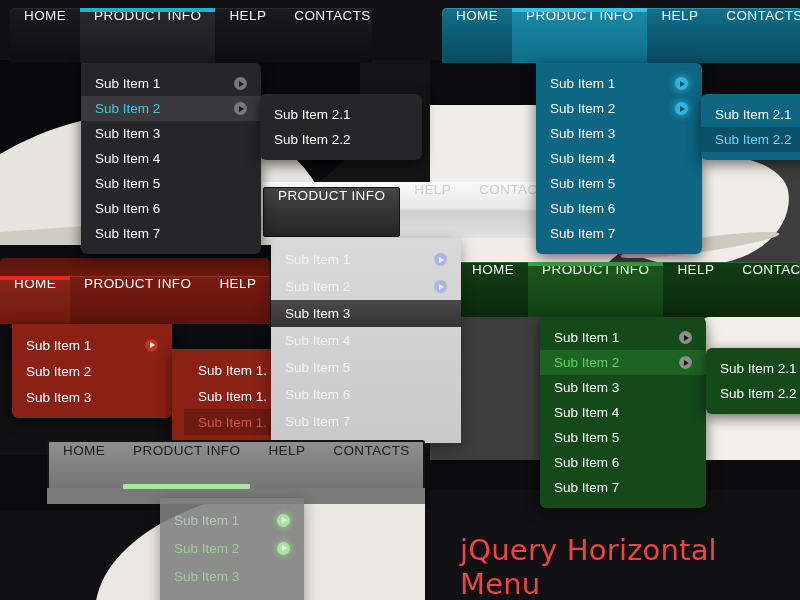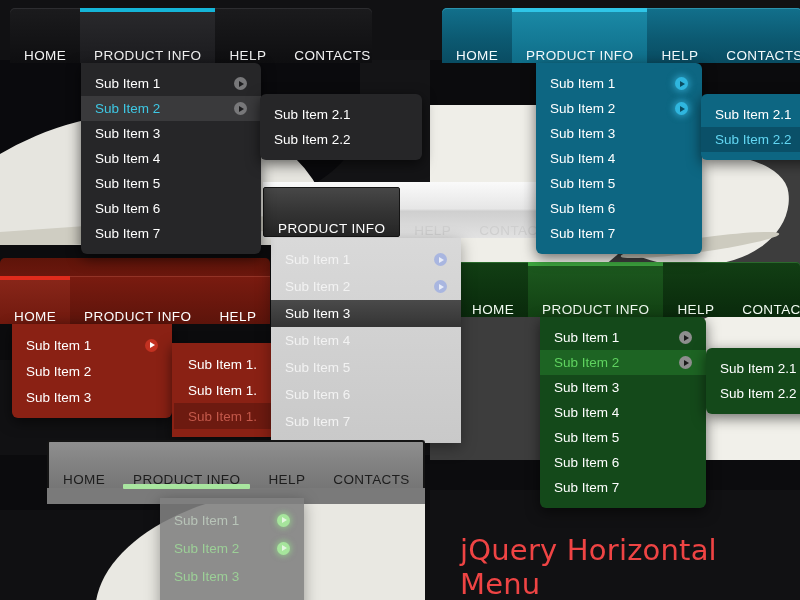--- a/index.html
+++ b/index.html
@@ -52,21 +52,21 @@
   .photoBL .d2 { position:absolute; left:0; top:0; width:430px; height:55px; background:#0b0b0d; }
   .photoBL .c2 { position:absolute; left:95px; top:30px; width:330px; height:160px;
         background:#e9e8e2; border-radius:70% 0 0 0 / 80% 0 0 0; }
   .photoBL .c2e { position:absolute; left:95px; top:28px; width:330px; height:8px;
         background:#b9c2d6; border-radius:70% 0 0 0 / 80% 0 0 0; }
 
   
   .menu { position:absolute; }
   .bar { display:flex; align-items:center; position:relative; }
   .bar .item {
-    padding:0 14px; height:100%; display:flex; align-items:flex-end;
+    padding:0 14px; height:100%; display:flex; align-items:flex-start;
     font-size:13.5px; letter-spacing:.4px; white-space:nowrap; position:relative;
   }
   .sub { position:absolute; }
   .sub .row {
     display:flex; align-items:center; justify-content:space-between;
     font-size:13.5px; white-space:nowrap; padding:0 14px; height:25px;
   }
   .sub2 { position:absolute; }
   .sub2 .row { display:flex; align-items:center; font-size:13.5px; white-space:nowrap;
     padding:0 14px; height:25px; }
@@ -158,23 +158,23 @@
     content:""; position:absolute; left:0; right:0; top:0; height:4px; background:#e02b1c;
   }
   #m-red .sub {
     left:12px; top:66px; width:160px;
     background:#8a2114; border-radius:0 0 6px 6px;
     padding:8px 0; box-shadow:0 4px 14px rgba(0,0,0,.55);
   }
   #m-red .sub .row { color:#fff; height:26px; }
   #m-red .sub .arrBtn { background:#c23121; color:#fff; }
   #m-red .sub2 {
-    left:172px; top:85px; width:112px;
+    left:172px; top:91px; width:112px;
     background:#8a2114; border-radius:0 6px 6px 0;
-    padding:8px 2px; overflow:hidden; box-shadow:0 4px 14px rgba(0,0,0,.55);
+    padding:8px 12px; overflow:hidden; box-shadow:0 4px 14px rgba(0,0,0,.55);
   }
   #m-red .sub2 .row { color:#fff; height:26px; }
   #m-red .sub2 .row.hl { background:#6d1a10; color:#c4584a; }
 
   
   #m-silver { left:263px; top:182px; z-index:25; }
   #m-silver .bar {
     width:285px; height:56px;
     background:linear-gradient(180deg,#fafafa 0%,#e6e6e6 48%,#cfcfcf 52%,#e2e2e2 100%);
   }

